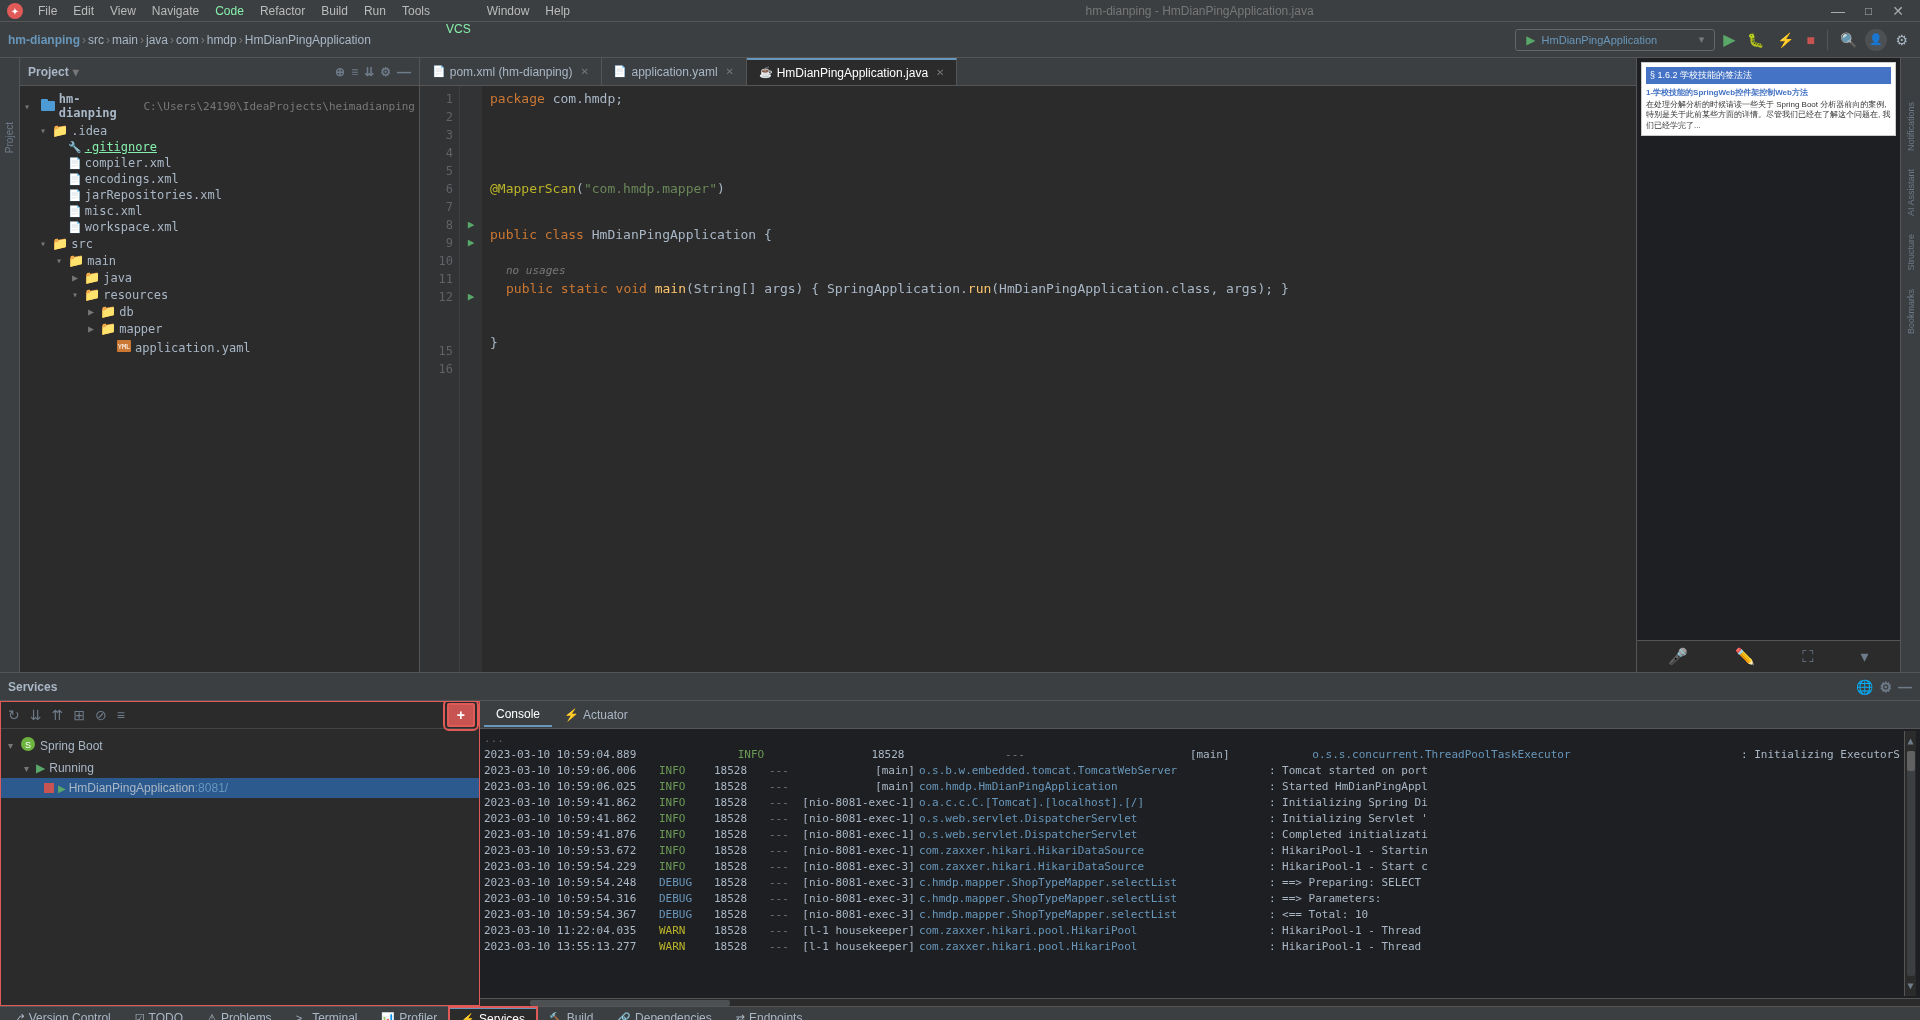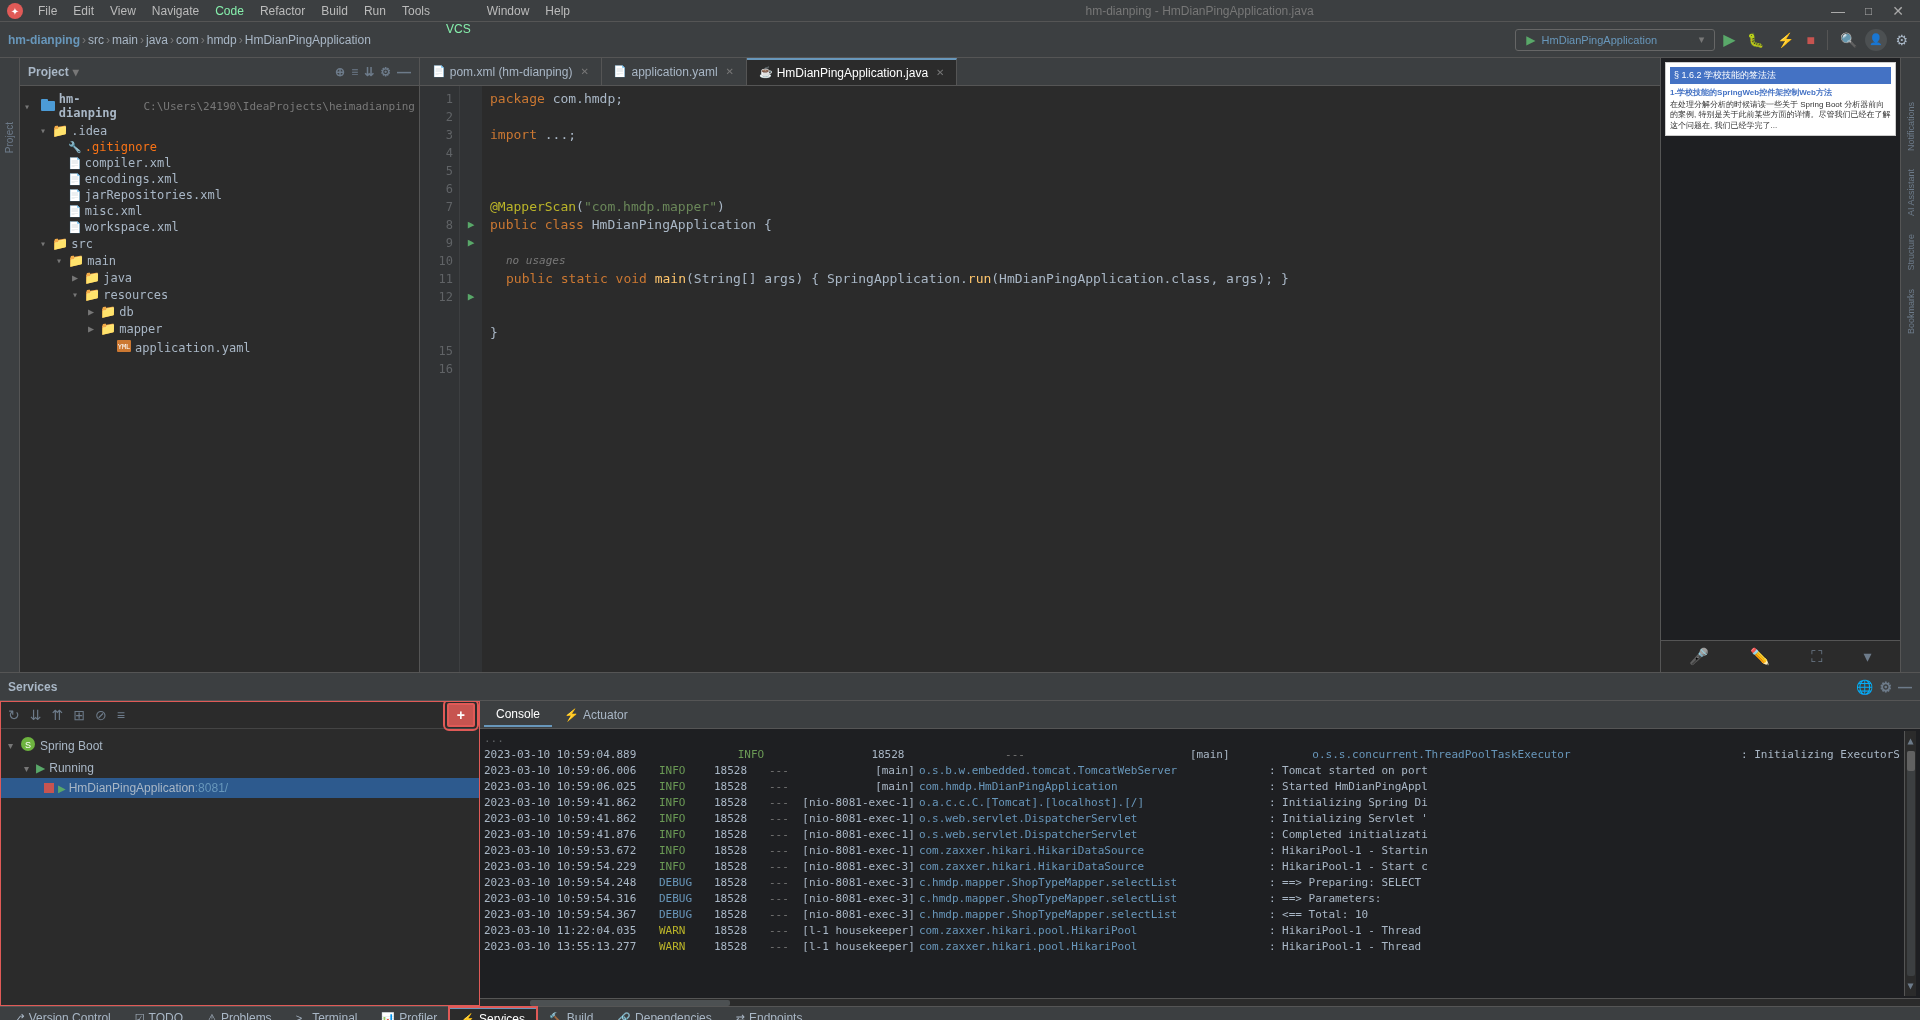--- a/index.html
+++ b/index.html
@@ -102,21 +102,21 @@
       </div>
 
       <div style="display:flex; align-items:center; padding:1px 4px; padding-left:20px;">
         <span style="width:12px; display:inline-block; color:#777; font-size:10px;">▾</span>
         <span style="margin-right:3px; font-size:13px;">📁</span>
         <span style="color:#a9b7c6;">.idea</span>
       </div>
       <div style="display:flex; align-items:center; padding:1px 4px; padding-left:36px;">
         <span style="width:12px; display:inline-block;"></span>
         <span style="margin-right:3px; font-size:11px; color:#6d7b8a;">🔧</span>
-        <span style="color:#f97316;">.gitignore</span>
+        <span style="color:#86efac;text-decoration:underline;">.gitignore</span>
       </div>
       <div style="display:flex; align-items:center; padding:1px 4px; padding-left:36px;">
         <span style="width:12px; display:inline-block;"></span>
         <span style="margin-right:3px; font-size:11px; color:#e8bf6a;">📄</span>
         <span style="color:#a9b7c6;">compiler.xml</span>
       </div>
       <div style="display:flex; align-items:center; padding:1px 4px; padding-left:36px;">
         <span style="width:12px; display:inline-block;"></span>
         <span style="margin-right:3px; font-size:11px; color:#e8bf6a;">📄</span>
         <span style="color:#a9b7c6;">encodings.xml</span>
@@ -240,50 +240,47 @@
         <div style="height:18px; display:flex; align-items:center; justify-content:center;">
           <span style="color:#59a869; font-size:11px;">▶</span>
         </div>
       </div>
 
       <div style="flex:1; background:#2b2b2b; padding:4px 8px; overflow:hidden; color:#a9b7c6;">
         <div style="height:18px; white-space:pre; display:flex; align-items:center;">
           <span style="color:#cc7832;">package </span><span style="color:#a9b7c6;">com.hmdp;</span>
         </div>
         <div style="height:18px;"></div>
-        <div style="height:18px; white-space:pre; display:flex; align-items:center;">
-          <span style="color:#cc7832;">import </span><span style="color:#a9b7c6;">...;</span>
-        </div>
         <div style="height:18px;"></div>
         <div style="height:18px;"></div>
         <div style="height:18px;"></div>
         <div style="height:18px; white-space:pre; display:flex; align-items:center;">
           <span style="color:#bbb529;">@MapperScan</span><span style="color:#a9b7c6;">(</span><span style="color:#6a8759;">"com.hmdp.mapper"</span><span style="color:#a9b7c6;">)</span>
         </div>
-        <div style="height:18px; white-space:pre; display:flex; align-items:flex-start;">
+        <div style="height:18px; white-space:pre; display:flex; align-items:flex-start;margin-top:28px;">
           <span style="color:#cc7832;">public class </span><span style="color:#a9b7c6;">HmDianPingApplication {</span>
         </div>
         <div style="height:18px;"></div>
         <div style="height:18px; white-space:pre; display:flex; align-items:center; padding-left:16px;">
           <span style="color:#787878; font-style:italic; font-size:11px;">no usages</span>
         </div>
         <div style="height:18px; white-space:pre; display:flex; align-items:center; padding-left:16px;">
           <span style="color:#cc7832;">public static void </span><span style="color:#ffc66d;">main</span><span style="color:#a9b7c6;">(</span><span style="color:#a9b7c6;">String[] args) { </span><span style="color:#a9b7c6;">SpringApplication.</span><span style="color:#ffc66d;">run</span><span style="color:#a9b7c6;">(HmDianPingApplication.class, args); }</span>
         </div>
         <div style="height:18px;"></div>
         <div style="height:18px;"></div>
         <div style="height:18px; white-space:pre; display:flex; align-items:center;">
           <span style="color:#a9b7c6;">}</span>
         </div>
         <div style="height:18px;"></div>
       </div>
     </div>
   </div>
 
-  <div style="width:240px; background:#1e1f22; border-left:1px solid #555; display:flex; flex-direction:column;gap:20px;">
+  <div style="width:264px; background:#1e1f22; border-left:1px solid #555; display:flex; flex-direction:column;gap:20px;">
     <div style="flex:1; padding:4px; overflow:hidden;">
       <div style="background:#fff; border:1px solid #ccc; padding:4px; font-size:9px; color:#333;">
         <div style="background:#4472c4; color:white; padding:2px 4px; font-size:9px; margin-bottom:3px;">§ 1.6.2 学校技能的签法法</div>
         <div style="font-size:8px; color:#4472c4; font-weight:bold; margin-bottom:2px;">1-学校技能的SpringWeb控件架控制Web方法</div>
         <div style="font-size:8px; color:#333; line-height:1.3;">在处理分解分析的时候请读一些关于 Spring Boot 分析器前向的案例, 特别是关于此前某些方面的详情。尽管我们已经在了解这个问题在, 我们已经学完了...</div>
       </div>
     </div>
     <div style="height:32px; background:#2b2b2b; border-top:1px solid #555; display:flex; align-items:center; justify-content:space-around; padding:0 8px;">
       <span style="color:#6d7b8a; cursor:pointer; font-size:16px;">🎤</span>
       <span style="color:#6d7b8a; cursor:pointer; font-size:16px;">✏️</span>

